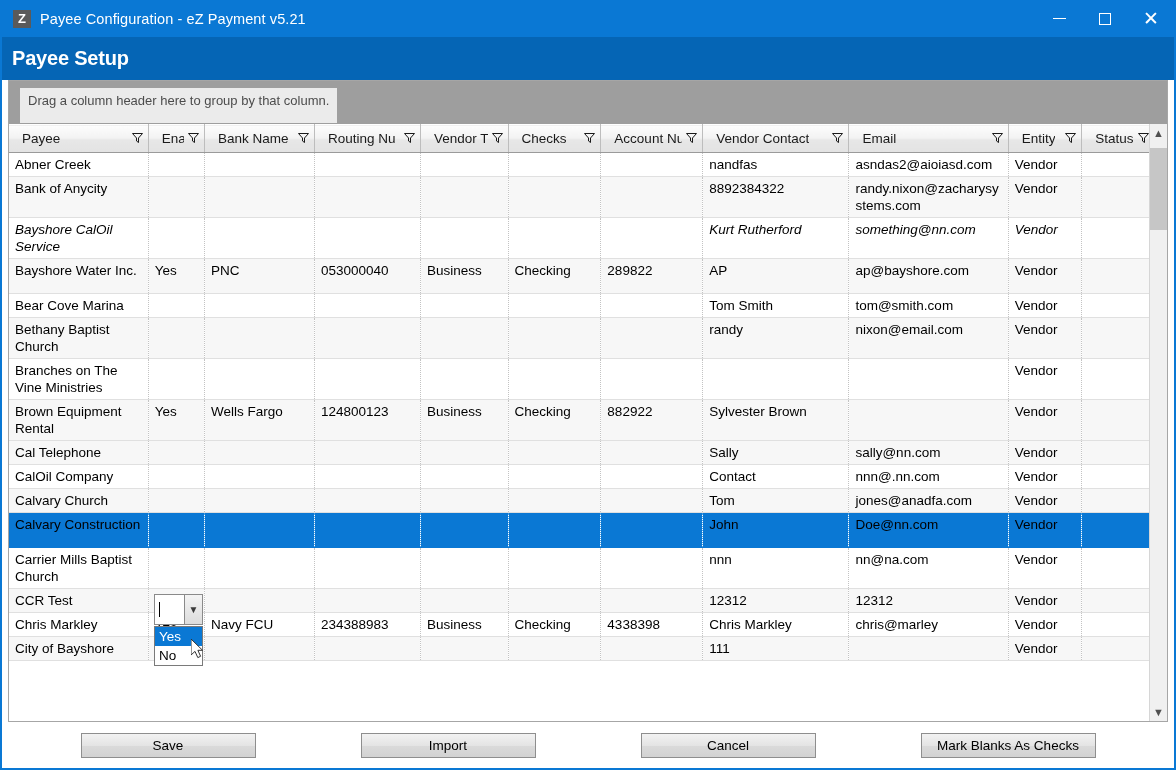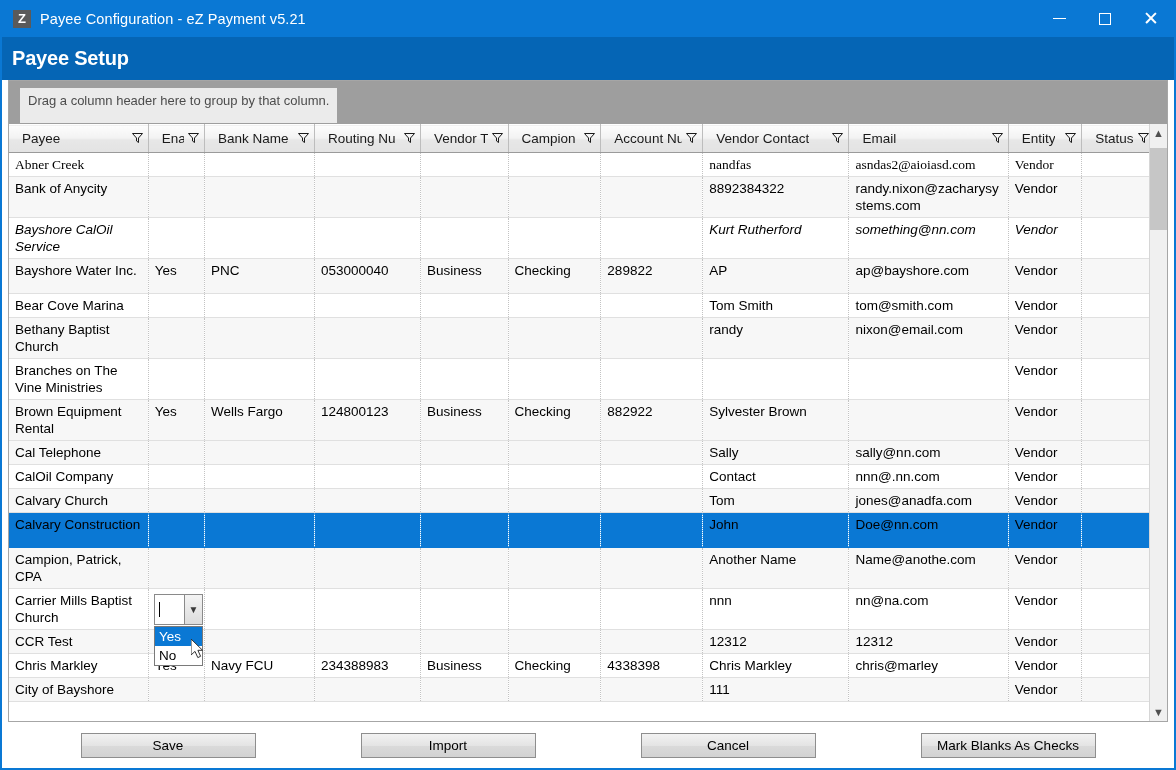--- a/index.html
+++ b/index.html
@@ -263,21 +263,21 @@
                 <th>
                   <div class="th-in">
                     <span class="th-label">Vendor T</span>
                     <span class="filter-icon"><svg width="11" height="10" viewBox="0 0 11 10">
                         <polygon points="0.5,0.5 10.5,0.5 6.5,5 6.5,9.5 4.5,8 4.5,5" fill="none" stroke="#1a1a1a" stroke-width="1"></polygon>
                       </svg></span>
                   </div>
                 </th>
                 <th>
                   <div class="th-in">
-                    <span class="th-label">Campion</span>
+                    <span class="th-label">Checks</span>
                     <span class="filter-icon"><svg width="11" height="10" viewBox="0 0 11 10">
                         <polygon points="0.5,0.5 10.5,0.5 6.5,5 6.5,9.5 4.5,8 4.5,5" fill="none" stroke="#1a1a1a" stroke-width="1"></polygon>
                       </svg></span>
                   </div>
                 </th>
                 <th>
                   <div class="th-in">
                     <span class="th-label">Account Nu</span>
                     <span class="filter-icon"><svg width="11" height="10" viewBox="0 0 11 10">
                         <polygon points="0.5,0.5 10.5,0.5 6.5,5 6.5,9.5 4.5,8 4.5,5" fill="none" stroke="#1a1a1a" stroke-width="1"></polygon>
@@ -312,21 +312,21 @@
                   <div class="th-in">
                     <span class="th-label">Status</span>
                     <span class="filter-icon"><svg width="11" height="10" viewBox="0 0 11 10">
                         <polygon points="0.5,0.5 10.5,0.5 6.5,5 6.5,9.5 4.5,8 4.5,5" fill="none" stroke="#1a1a1a" stroke-width="1"></polygon>
                       </svg></span>
                   </div>
                 </th>
               </tr>
           </thead>
           <tbody id="table-body">
-              <tr class="r-norm" style="height: 24px; font-family: Liberation Serif, serif;">
+              <tr class="r-norm" style="height: 24px;">
                 <td>Abner Creek</td>
                 <td></td>
                 <td></td>
                 <td></td>
                 <td></td>
                 <td></td>
                 <td></td>
                 <td>nandfas</td>
                 <td>asndas2@aioiasd.com</td>
                 <td>Vendor</td>
@@ -468,33 +468,20 @@
                 <td></td>
                 <td></td>
                 <td></td>
                 <td></td>
                 <td></td>
                 <td>John</td>
                 <td>Doe@nn.com</td>
                 <td>Vendor</td>
                 <td></td>
               </tr>
-              <tr class="r-alt" style="height: 35px;">
-                <td>Campion, Patrick, CPA</td>
-                <td></td>
-                <td></td>
-                <td></td>
-                <td></td>
-                <td></td>
-                <td></td>
-                <td>Another Name</td>
-                <td>Name@anothe.com</td>
-                <td>Vendor</td>
-                <td></td>
-              </tr>
               <tr class="r-norm" style="height: 35px;">
                 <td>Carrier Mills Baptist Church</td>
                 <td></td>
                 <td></td>
                 <td></td>
                 <td></td>
                 <td></td>
                 <td></td>
                 <td>nnn</td>
                 <td>nn@na.com</td>

